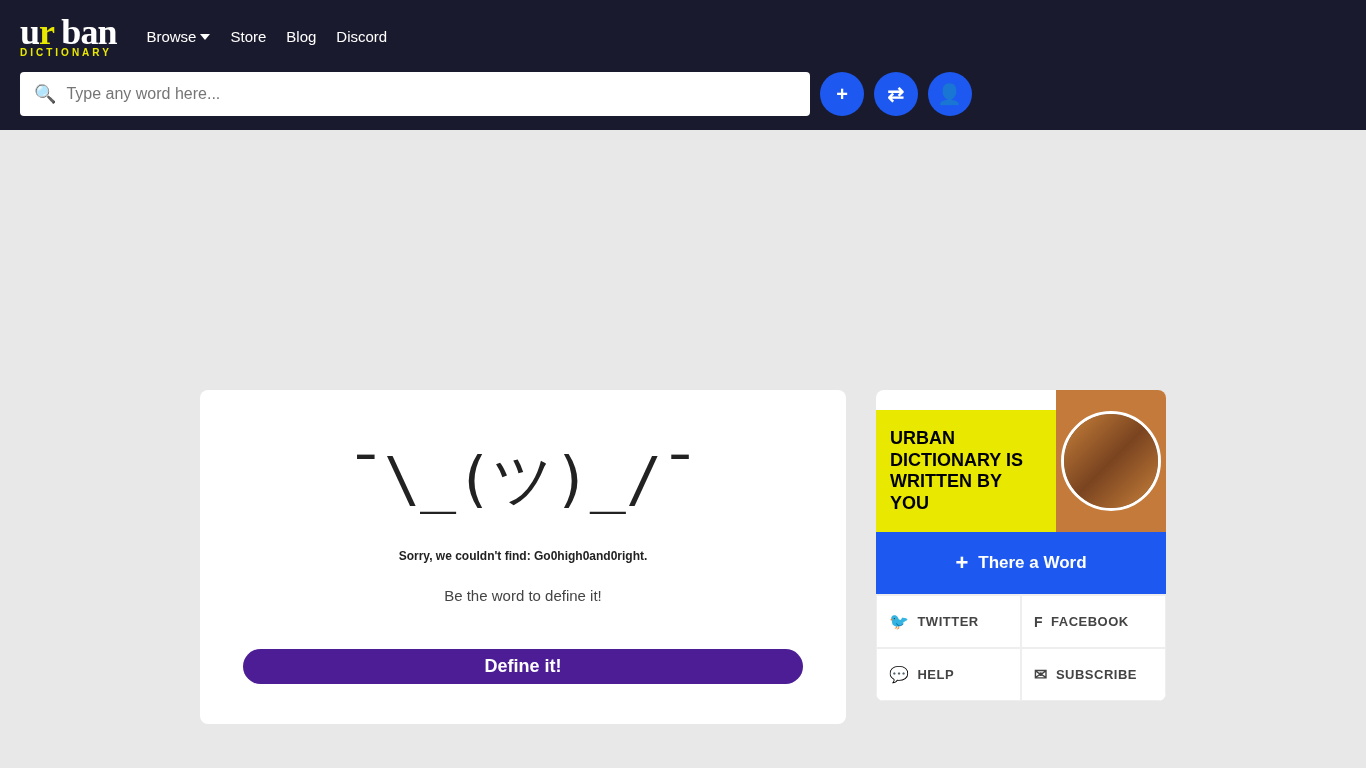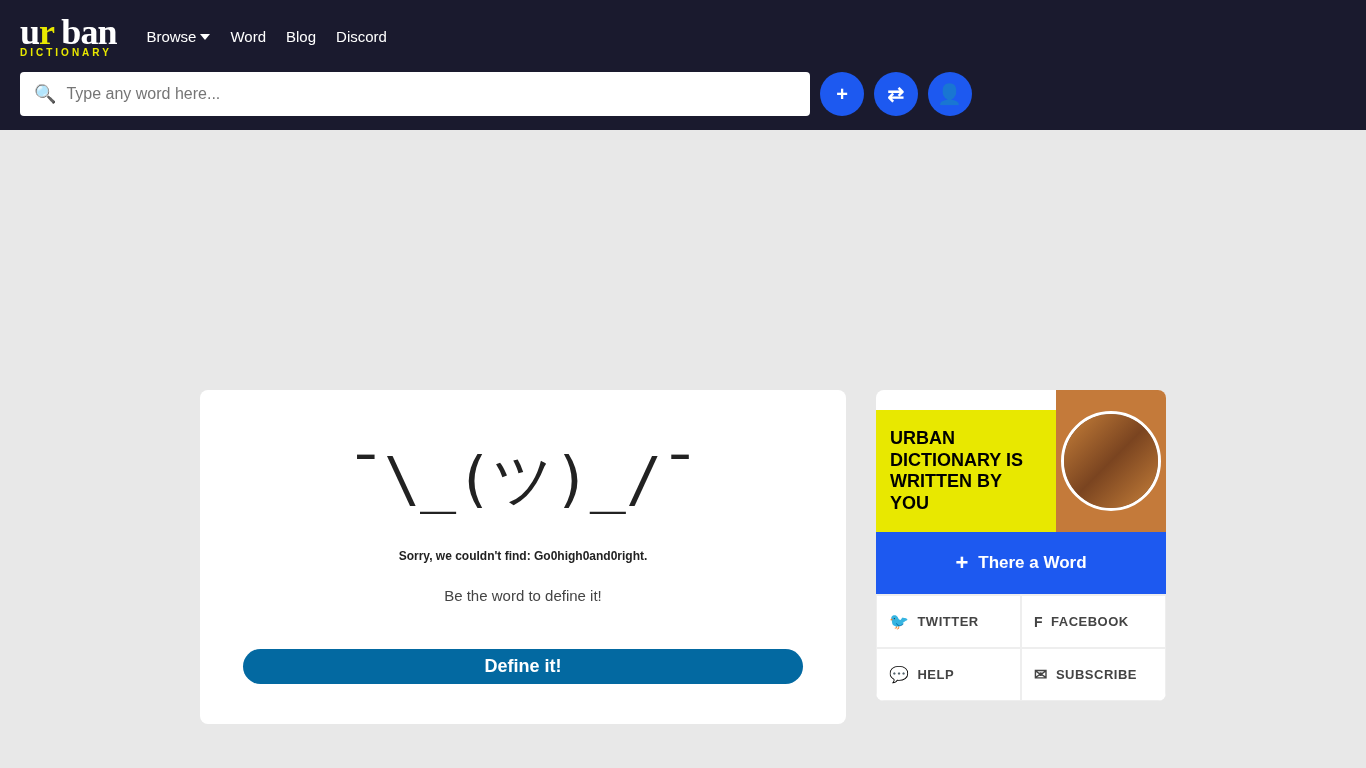--- a/index.html
+++ b/index.html
@@ -141,21 +141,21 @@
       color: #222;
       margin-bottom: 20px;
     }
     .error-desc {
       font-size: 15px;
       color: #444;
       line-height: 1.7;
       margin-bottom: 40px;
     }
     .define-btn {
-      background: #0369a1;
+      background: #4c1d95;
       color: #ffffff;
       font-size: 18px;
       font-weight: bold;
       border: none;
       border-radius: 30px;
       padding: 7px 0;
       width: 100%;
       cursor: pointer;
       max-width: 560px;
     }
@@ -264,21 +264,21 @@
         u<span class="letter-r">R</span>
         <span>b</span>an
       </div>
       <div class="logo-dictionary">DICTIONARY</div>
     </div>
     <nav class="nav">
       <div class="browse-wrapper">
         <a class="nav-item">Browse</a>
         <span class="chevron-down"></span>
       </div>
-      <a class="nav-item">Word</a>
+      <a class="nav-item">Store</a>
       <a class="nav-item">Blog</a>
       <a class="nav-item">Discord</a>
     </nav>
   </div>
   <div class="header-bottom">
     <div class="search-bar">
       <span class="search-icon-svg">🔍</span>
       <input class="search-input" type="text" placeholder="Type any word here..." style="">
     </div>
     <button class="icon-btn btn-blue">

